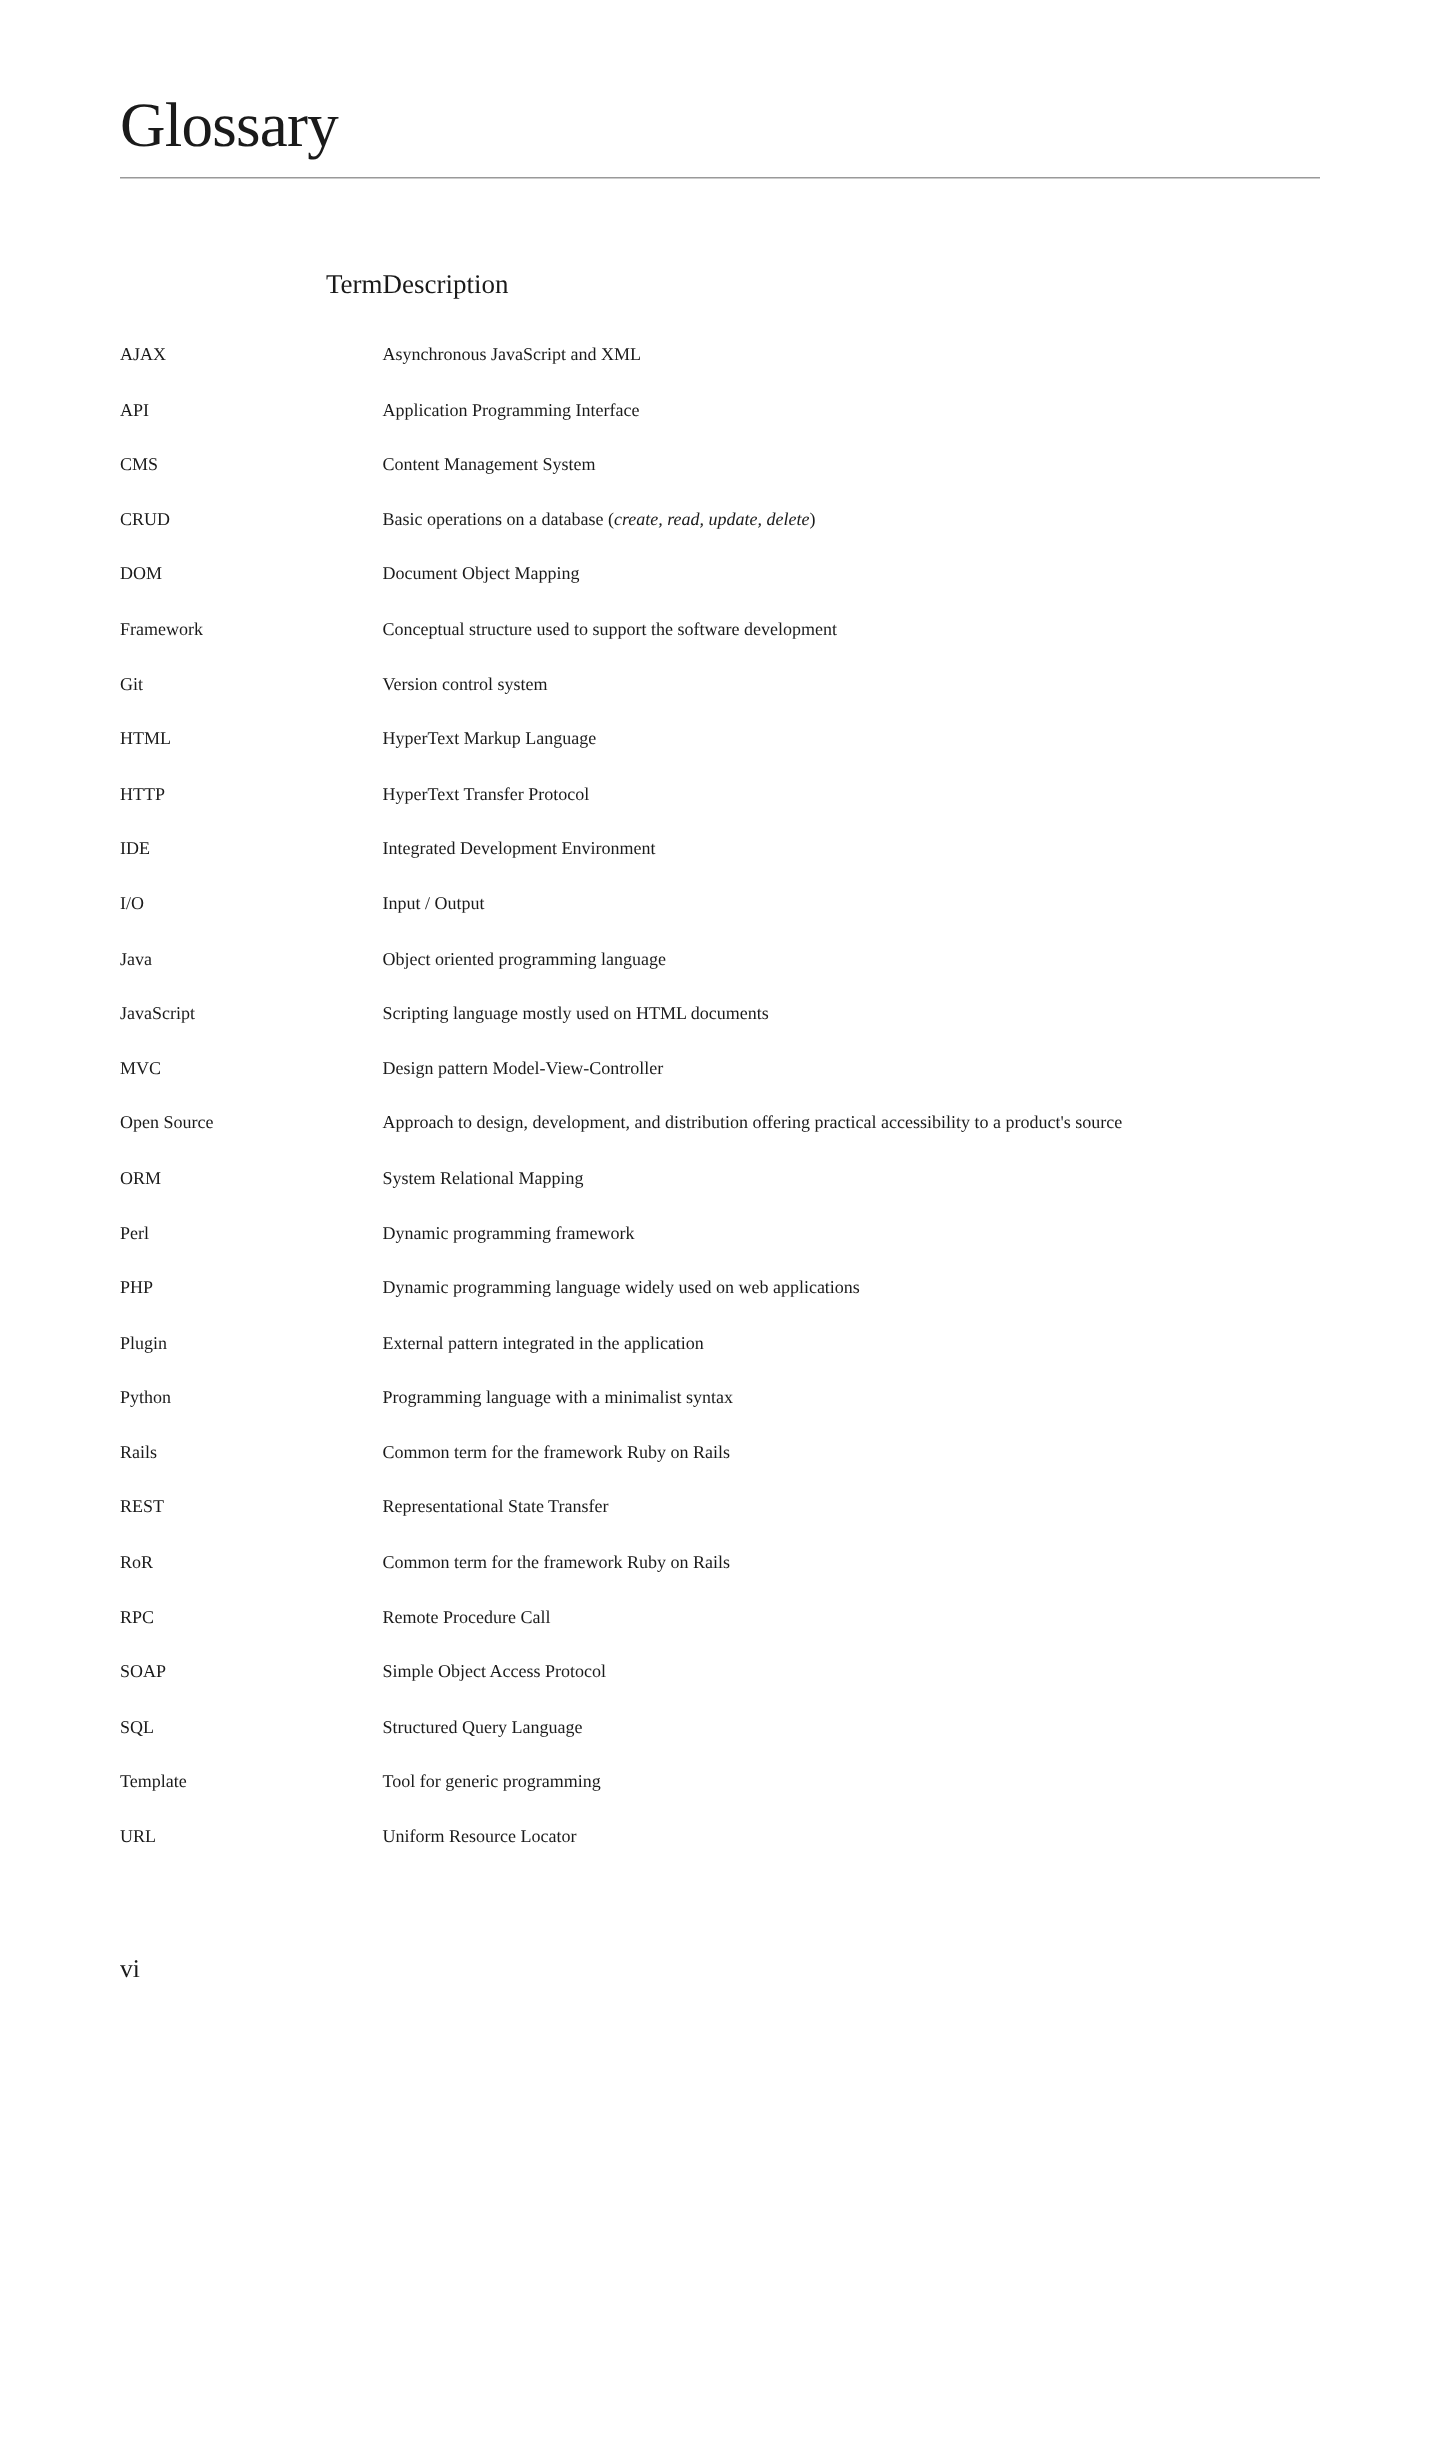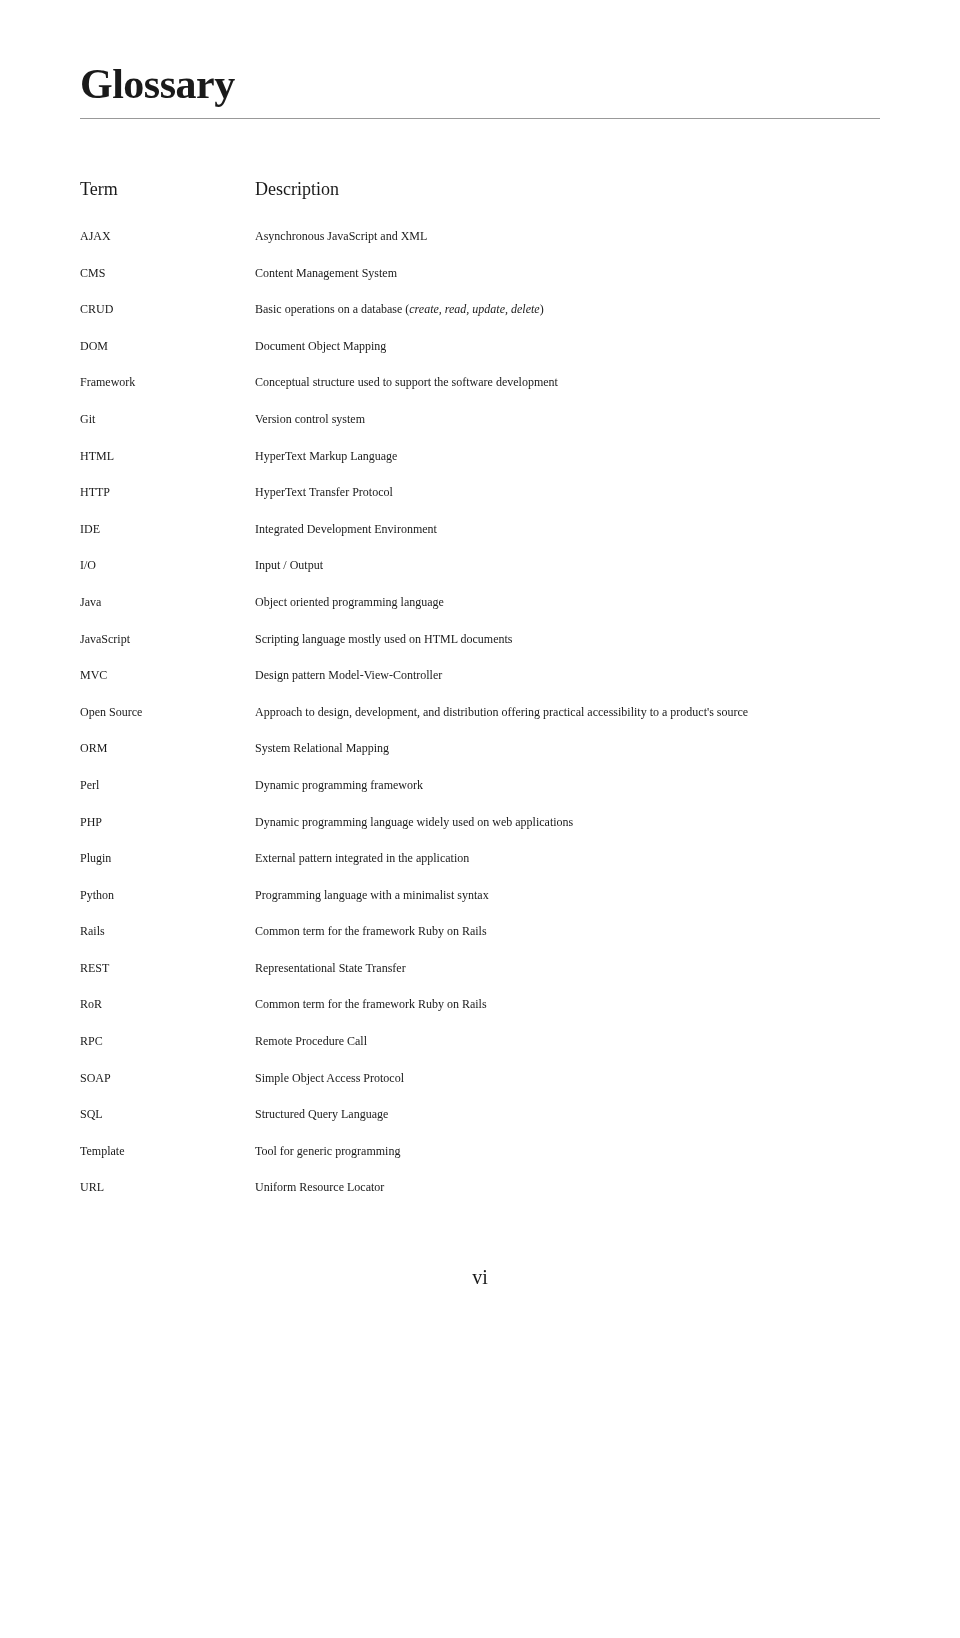--- a/index.html
+++ b/index.html
@@ -12,21 +12,21 @@
       background: #ffffff;
       font-family: Georgia, 'Times New Roman', Times, serif;
       color: #1a1a1a;
       width: 960px;
       min-height: 1638px;
       padding: 60px 80px 80px 80px;
     }
 
     .page-title {
       font-size: 42px;
-      font-weight: bold;
+      font-weight: normal;
       font-family: Georgia, serif;
       margin-bottom: 10px;
       letter-spacing: -0.5px;
     }
 
     .title-divider {
       border: none;
       border-top: 1px solid #999;
       margin-bottom: 50px;
     }
@@ -40,41 +40,42 @@
       font-family: Georgia, serif;
       font-size: 18px;
       font-weight: normal;
       text-align: left;
       padding-bottom: 18px;
       padding-top: 10px;
     }
 
     .glossary-table thead tr th:first-child {
       width: 175px;
+      text-align: right;
     }
 
     .glossary-table tbody tr td {
       font-family: Georgia, serif;
       font-size: 12px;
       line-height: 1.55;
       padding-top: 9px;
       padding-bottom: 9px;
       vertical-align: top;
     }
 
     .glossary-table tbody tr td:first-child {
       width: 175px;
       font-weight: normal;
     }
 
     .page-footer {
-      text-align: center;
+      text-align: left;
       margin-top: 60px;
       font-family: Georgia, serif;
-      font-size: 20px;
+      font-size: 17px;
     }
   </style>
 </head>
 <body>
 
 <h1 class="page-title">Glossary</h1>
 <hr class="title-divider">
 
 <table class="glossary-table">
   <thead>
@@ -82,20 +83,24 @@
       <th>Term</th>
       <th>Description</th>
     </tr>
   </thead>
   <tbody id="glossary-body">
   <tr>
         <td>AJAX</td>
         <td>Asynchronous JavaScript and XML</td>
       </tr>
       <tr>
+        <td>API</td>
+        <td>Application Programming Interface</td>
+      </tr>
+      <tr>
         <td>CMS</td>
         <td>Content Management System</td>
       </tr>
       <tr>
         <td>CRUD</td>
         <td>Basic operations on a database (<em>create, read, update, delete</em>)</td>
       </tr>
       <tr>
         <td>DOM</td>
         <td>Document Object Mapping</td>

